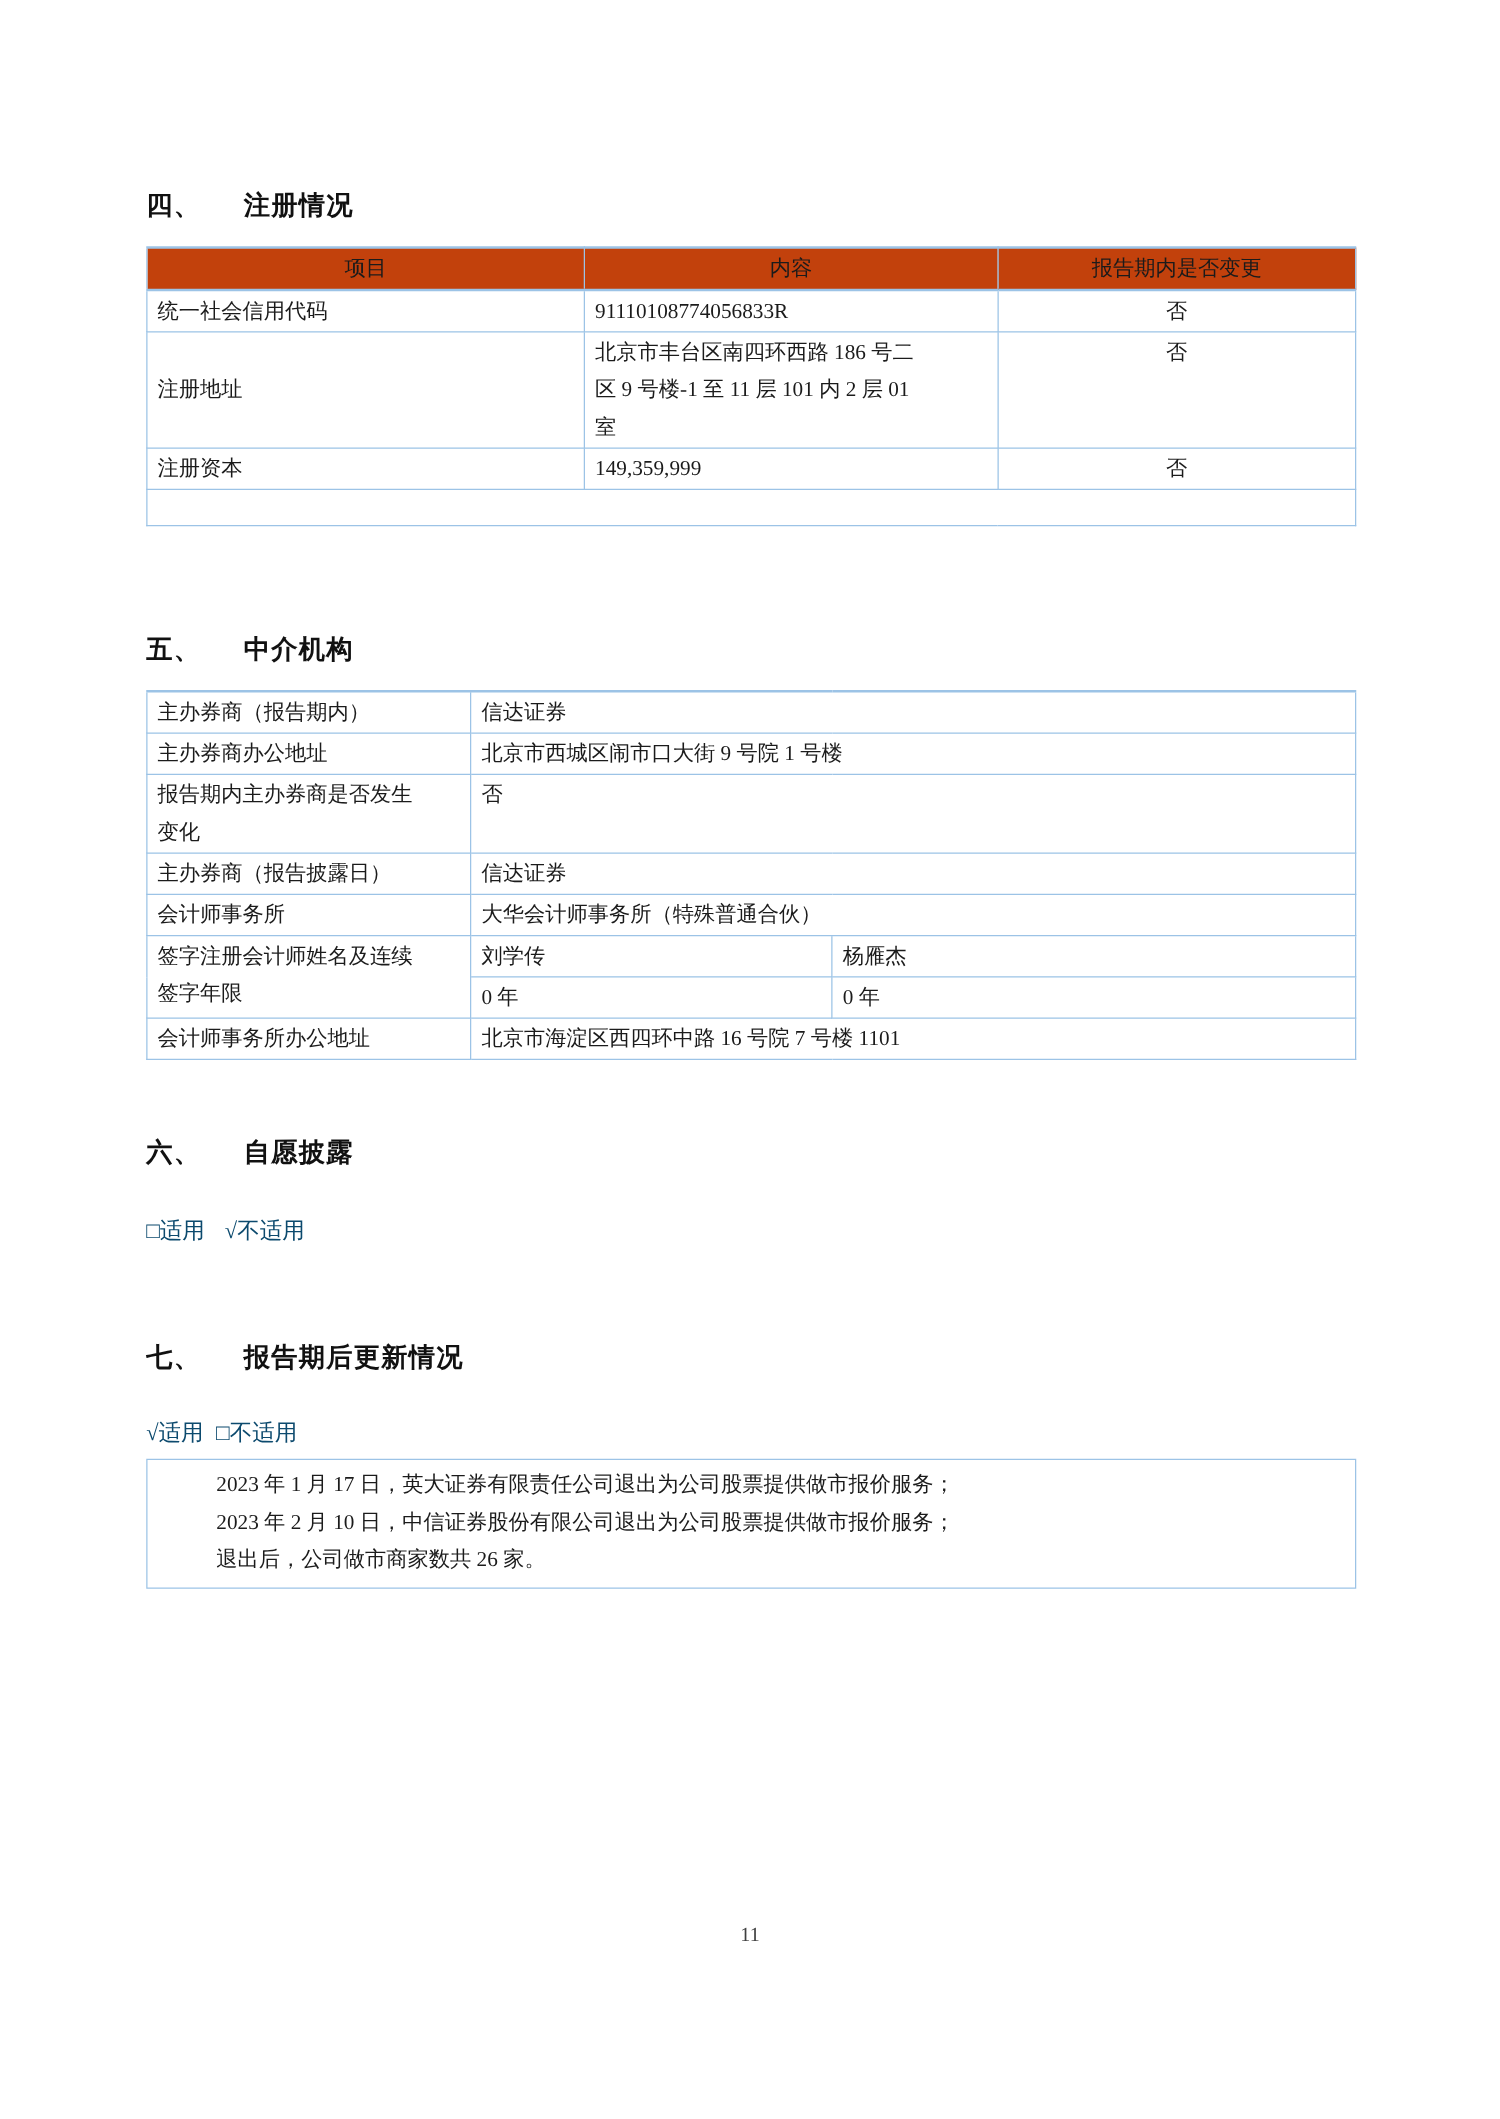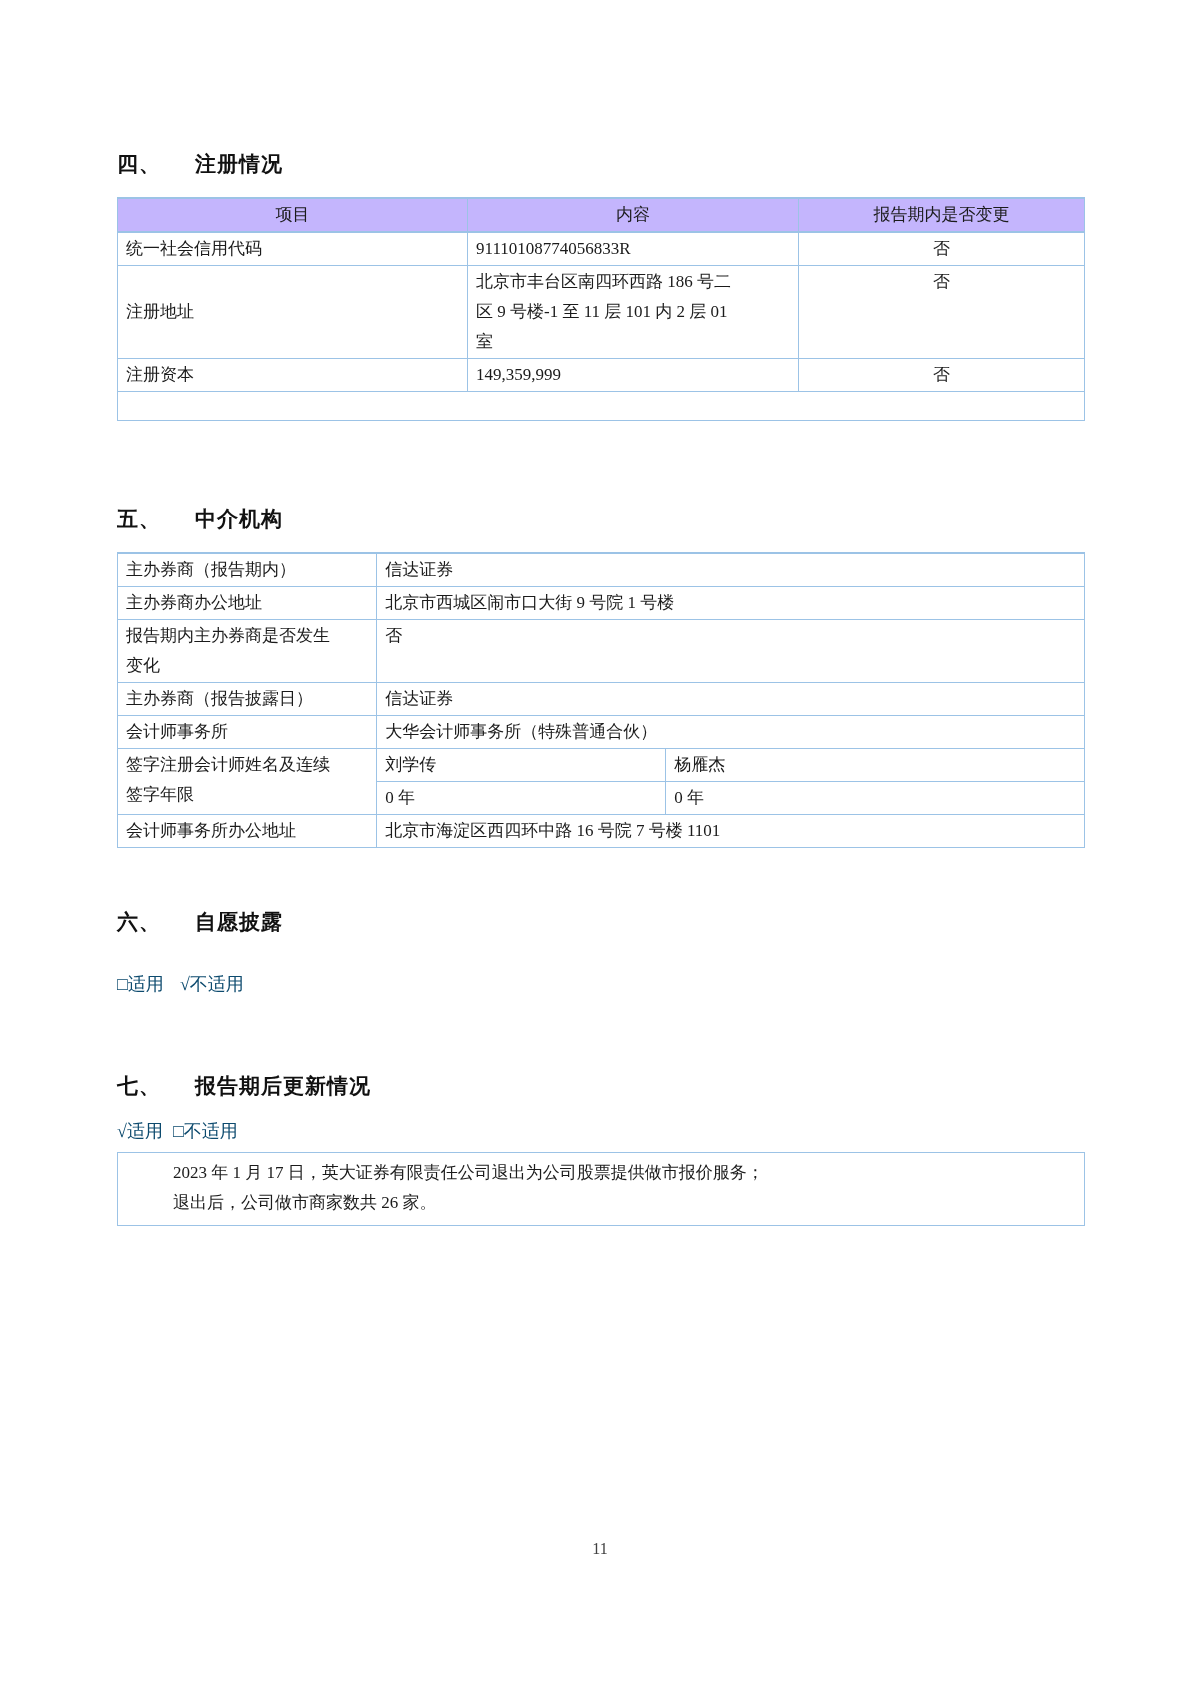--- a/index.html
+++ b/index.html
@@ -37,21 +37,21 @@
   table.tbl td, table.tbl th {
     border: 1px solid #9CC3E6;
     line-height: 30px;
     padding: 1px 8px;
     font-weight: normal;
     vertical-align: middle;
     word-break: break-word;
   }
   table.tbl { border-top: 2.5px solid #9CC3E6; }
   table.tbl thead th {
-    background: #c4b5fd;
+    background: #c2410c;
     text-align: center;
     border-bottom: 2px solid #9CC3E6;
     height: 33px;
   }
   table.tbl-reg td { height: 32px; }
   .tbl-reg .c2 { vertical-align: top; }
   .tbl-reg .c3 { text-align: center; vertical-align: top; }
   .tbl-reg .wrap-narrow { padding-right: 55px; }
   .tbl-reg .num { text-align: left; padding-right: 22px; }
   .tbl-reg .empty-row td { height: 29px; }
@@ -72,21 +72,21 @@
   }
   .update-box p {
     font-size: 17px;
     line-height: 30px;
     padding-left: 55px;
   }
   
   .sec-5 { margin-top: 84px; }
   .sec-6 { margin-top: 60px; }
   .sec-7 { margin-top: 76px; }
-  .sec-7 .apply-line { margin-top: 19px; }
+  .sec-7 .apply-line { margin-top: 34px; }
   
   .page-num {
     position: absolute;
     left: 0; right: 0;
     top: 1540px;
     text-align: center;
     font-size: 16px;
     color: #404040;
   }
 </style>
@@ -196,19 +196,20 @@
 
   <div class="sec-7">
     <h2 class="heading">
       <span class="h-num">七、</span><span class="h-title">报告期后更新情况</span>
     </h2>
     <div class="apply-line">
       <span class="chk-first" style="margin-right:10px">√适用</span><span>□不适用</span>
     </div>
     <div class="update-box">
       <p>2023 年 1 月 17 日，英大证券有限责任公司退出为公司股票提供做市报价服务；</p>
+      <p>2023 年 2 月 10 日，中信证券股份有限公司退出为公司股票提供做市报价服务；</p>
       <p>退出后，公司做市商家数共 26 家。</p>
     </div>
   </div>
 
   <div class="page-num">11</div>
 
 </div>
 
 </body></html>

